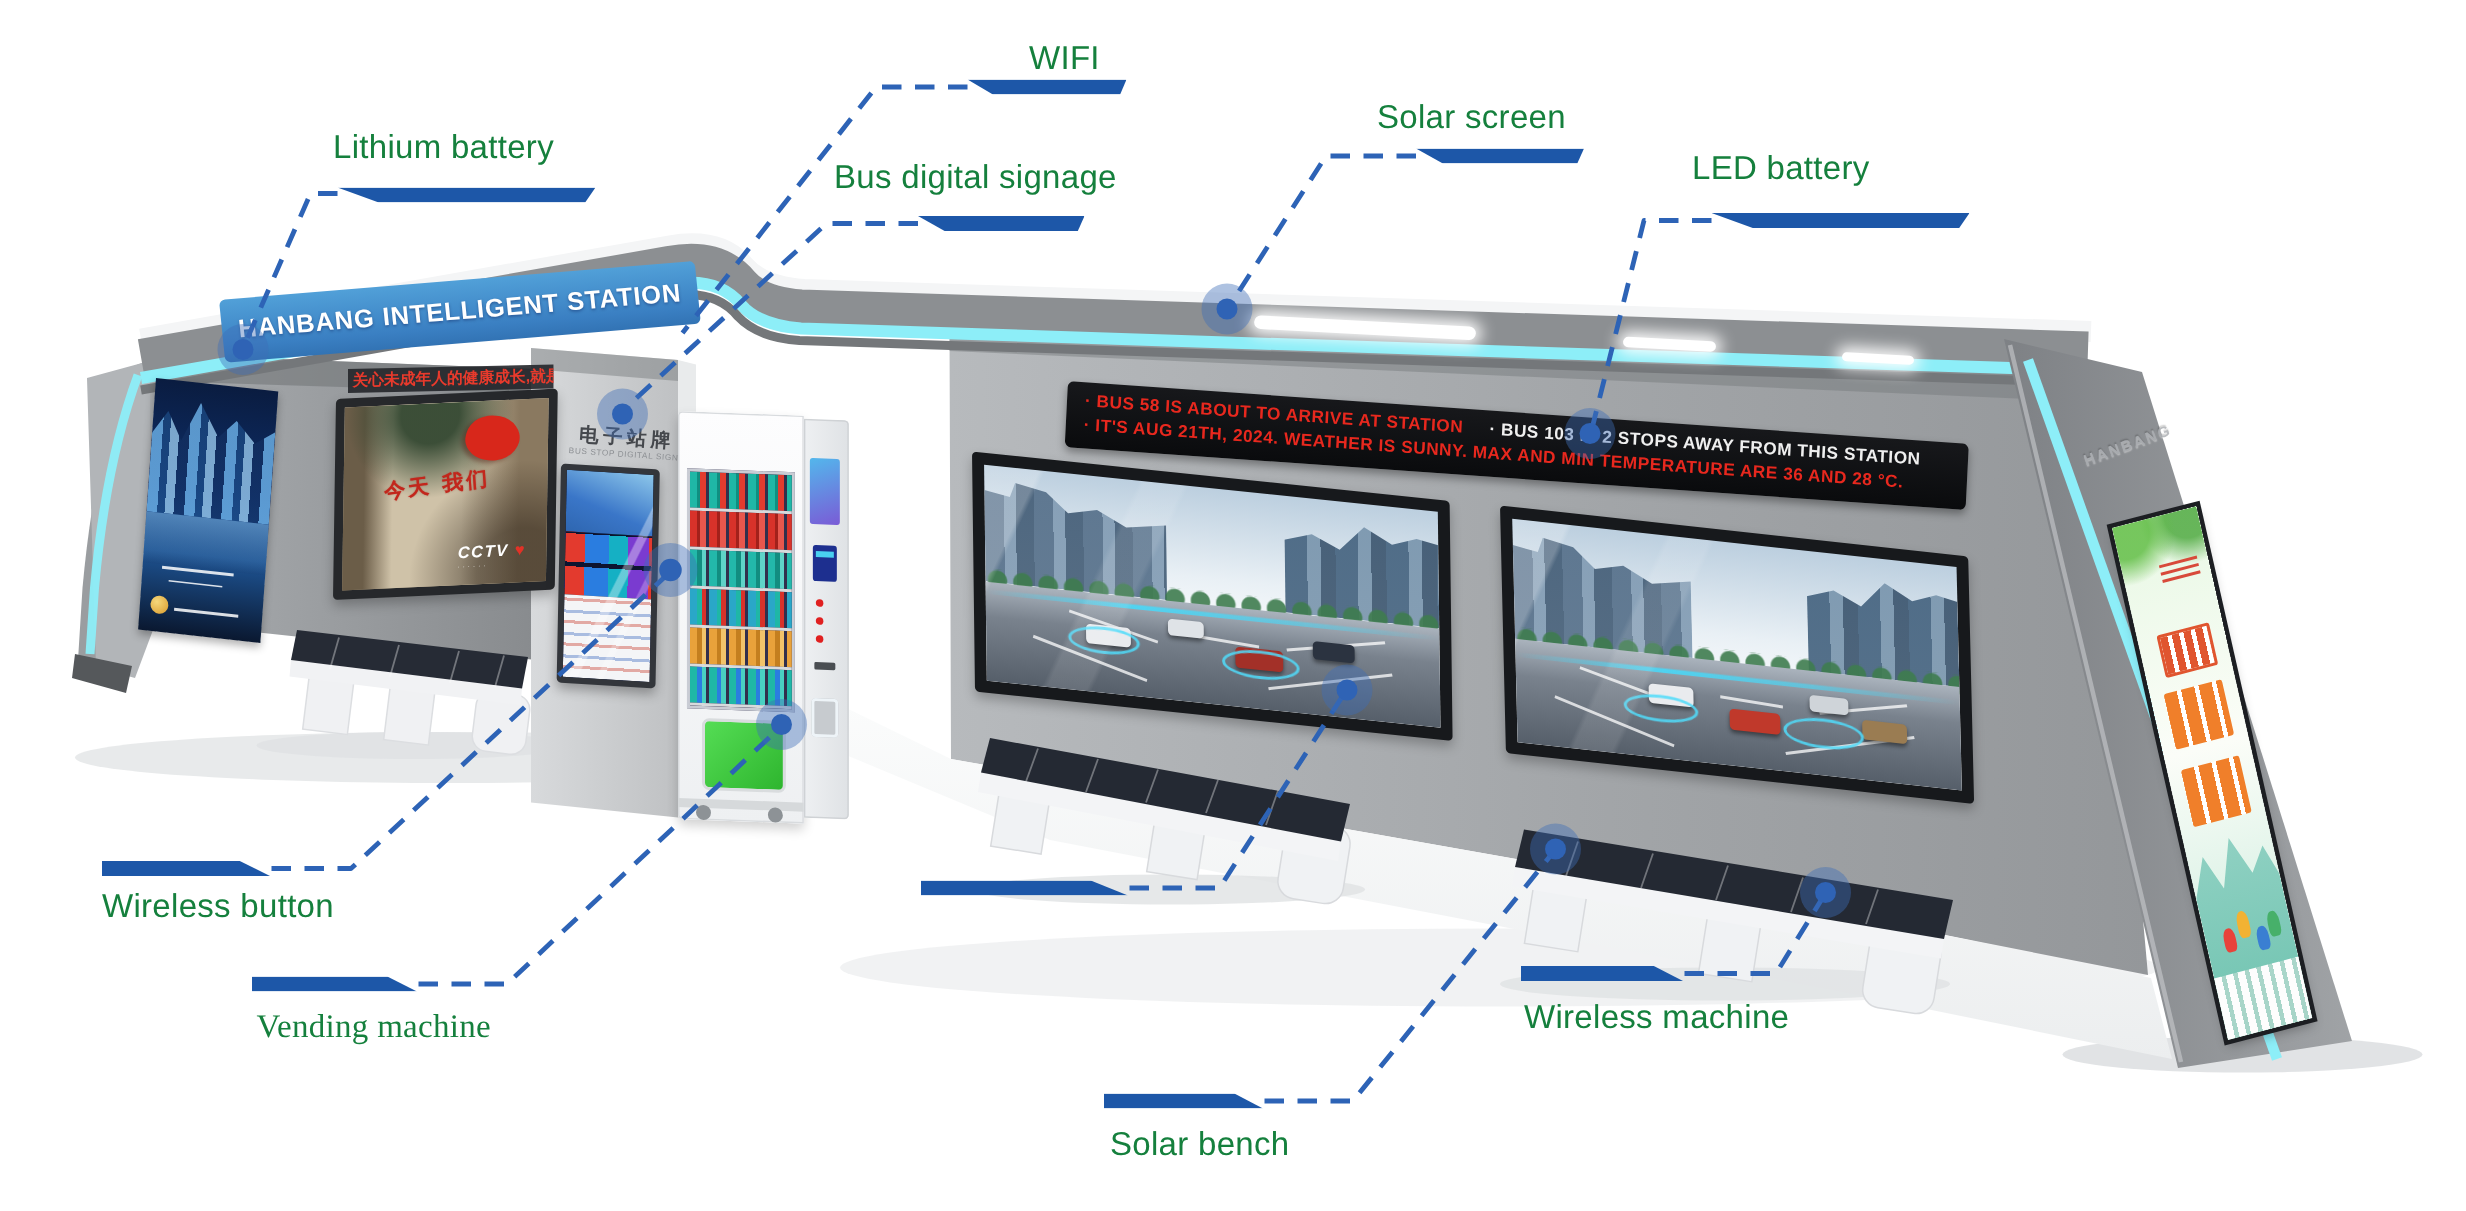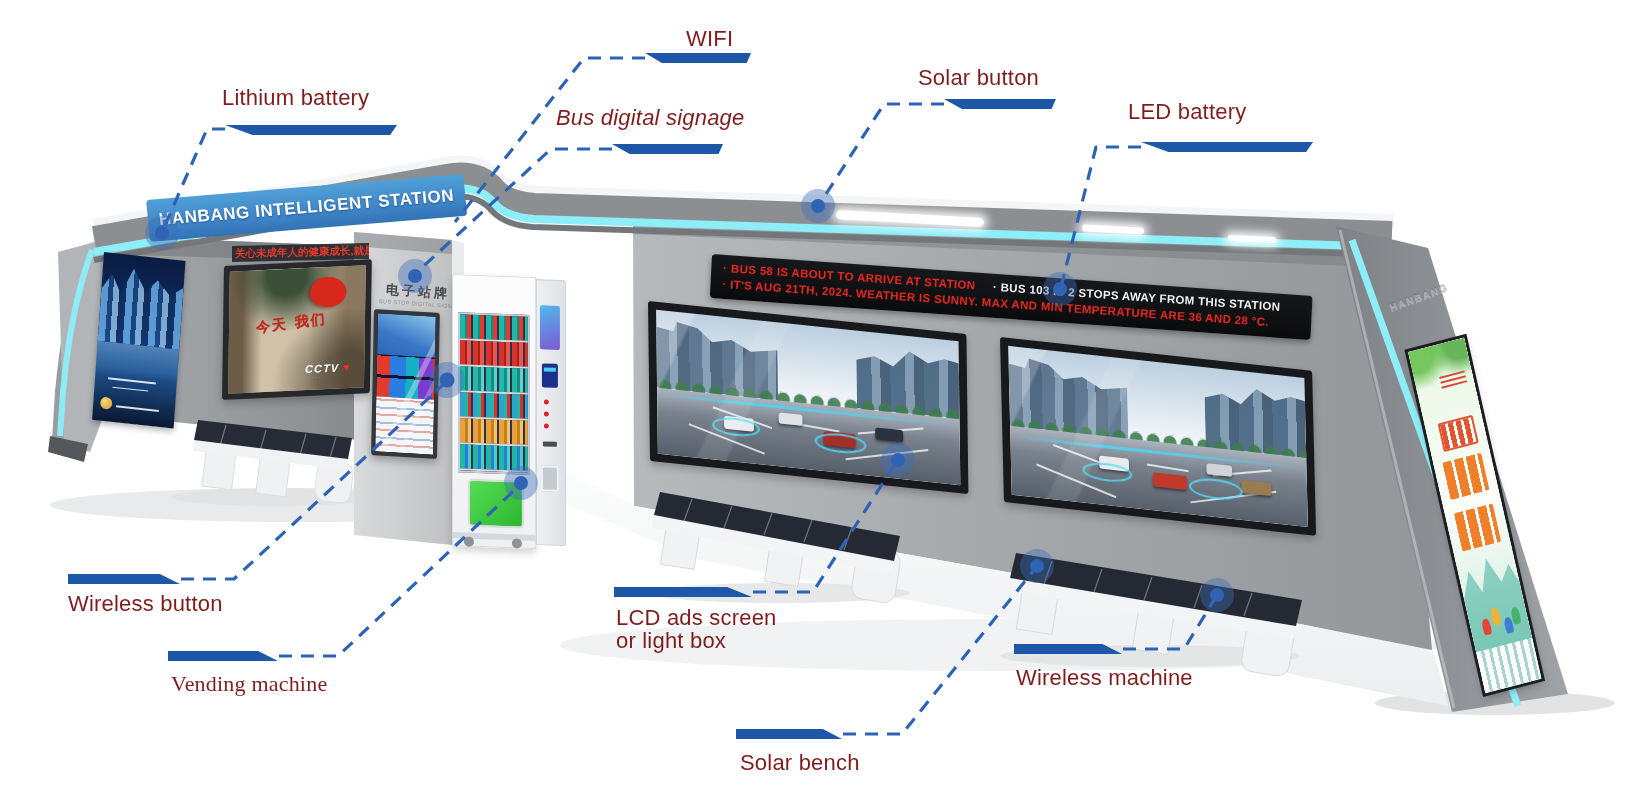--- a/index.html
+++ b/index.html
@@ -1,19 +1,19 @@
 <!DOCTYPE html>
 <html><head>
 <meta charset="utf-8">
 <style>
   html,body{margin:0;padding:0;background:#fff;}
   .canvas{position:relative;width:1644px;height:807px;background:#ffffff;overflow:hidden;
           font-family:"Liberation Sans",sans-serif;}
   
-  .co-text{position:absolute;font-size:22px;line-height:23px;color:#7f1d1d;letter-spacing:.2px;white-space:nowrap;}
+  .co-text{position:absolute;font-size:22px;line-height:23px;color:#15803d;letter-spacing:.2px;white-space:nowrap;}
   .co-bar{position:absolute;height:10px;background:#1d57a8;}
   .bar-top{clip-path:polygon(0 0,100% 0,96% 100%,16% 100%);}
   .bar-bot{clip-path:polygon(0 0,82% 0,100% 100%,0 100%);}
   
   .banner{position:absolute;left:146px;top:200px;width:318px;height:42px;transform-origin:0 0;
           transform:matrix(0.997,-0.082,0.10,0.995,0,0);
           background:linear-gradient(180deg,#51a0d8,#3a7fc2 75%,#3273b4);
           border-radius:4px;display:flex;align-items:center;justify-content:center;
           color:#fff;font-weight:bold;font-size:17px;letter-spacing:.6px;text-shadow:0 1px 2px rgba(0,0,60,.35);}
   
@@ -382,40 +382,36 @@
   <div class="banner">
     <span>HANBANG INTELLIGENT STATION</span>
   </div>
 
   <div class="co-text" style="left:686px;top:27px;">WIFI</div>
   <div class="co-bar bar-top" style="left:645px;top:53px;width:106px;"></div>
 
   <div class="co-text" style="left:222px;top:86px;">Lithium battery</div>
   <div class="co-bar bar-top" style="left:225px;top:125px;width:172px;"></div>
 
-  <div class="co-text" style="left:556px;top:106px;font-style:italic;">Bus digital signage</div>
+  <div class="co-text" style="left:556px;top:106px;">Bus digital signage</div>
   <div class="co-bar bar-top" style="left:612px;top:144px;width:111px;"></div>
 
-  <div class="co-text" style="left:918px;top:66px;">Solar button</div>
+  <div class="co-text" style="left:918px;top:66px;">Solar screen</div>
   <div class="co-bar bar-top" style="left:944px;top:99px;width:112px;"></div>
 
   <div class="co-text" style="left:1128px;top:100px;">LED battery</div>
   <div class="co-bar bar-top" style="left:1141px;top:142px;width:172px;"></div>
 
   <div class="co-bar bar-bot" style="left:68px;top:574px;width:112px;"></div>
   <div class="co-text" style="left:68px;top:592px;">Wireless button</div>
 
   <div class="co-bar bar-bot" style="left:168px;top:651px;width:110px;"></div>
   <div class="co-text" style="left:171px;top:672px;font-family:Liberation Serif, serif;">Vending machine</div>
 
   <div class="co-bar bar-bot" style="left:614px;top:587px;width:138px;"></div>
-  <div class="co-text" style="left:616px;top:606px;">
-    <div>LCD ads screen</div>
-    <div>or light box</div>
-  </div>
 
   <div class="co-bar bar-bot" style="left:1014px;top:644px;width:108px;"></div>
   <div class="co-text" style="left:1016px;top:666px;">Wireless machine</div>
 
   <div class="co-bar bar-bot" style="left:736px;top:729px;width:106px;"></div>
   <div class="co-text" style="left:740px;top:751px;">Solar bench</div>
 
   <svg class="lead-svg" width="1644" height="807" viewBox="0 0 1644 807">
     <g stroke="#2d63b6" stroke-width="3.2" fill="none" stroke-dasharray="13 9" stroke-linejoin="round">
       <path d="M645 58 L584 58 L455 222"></path>

